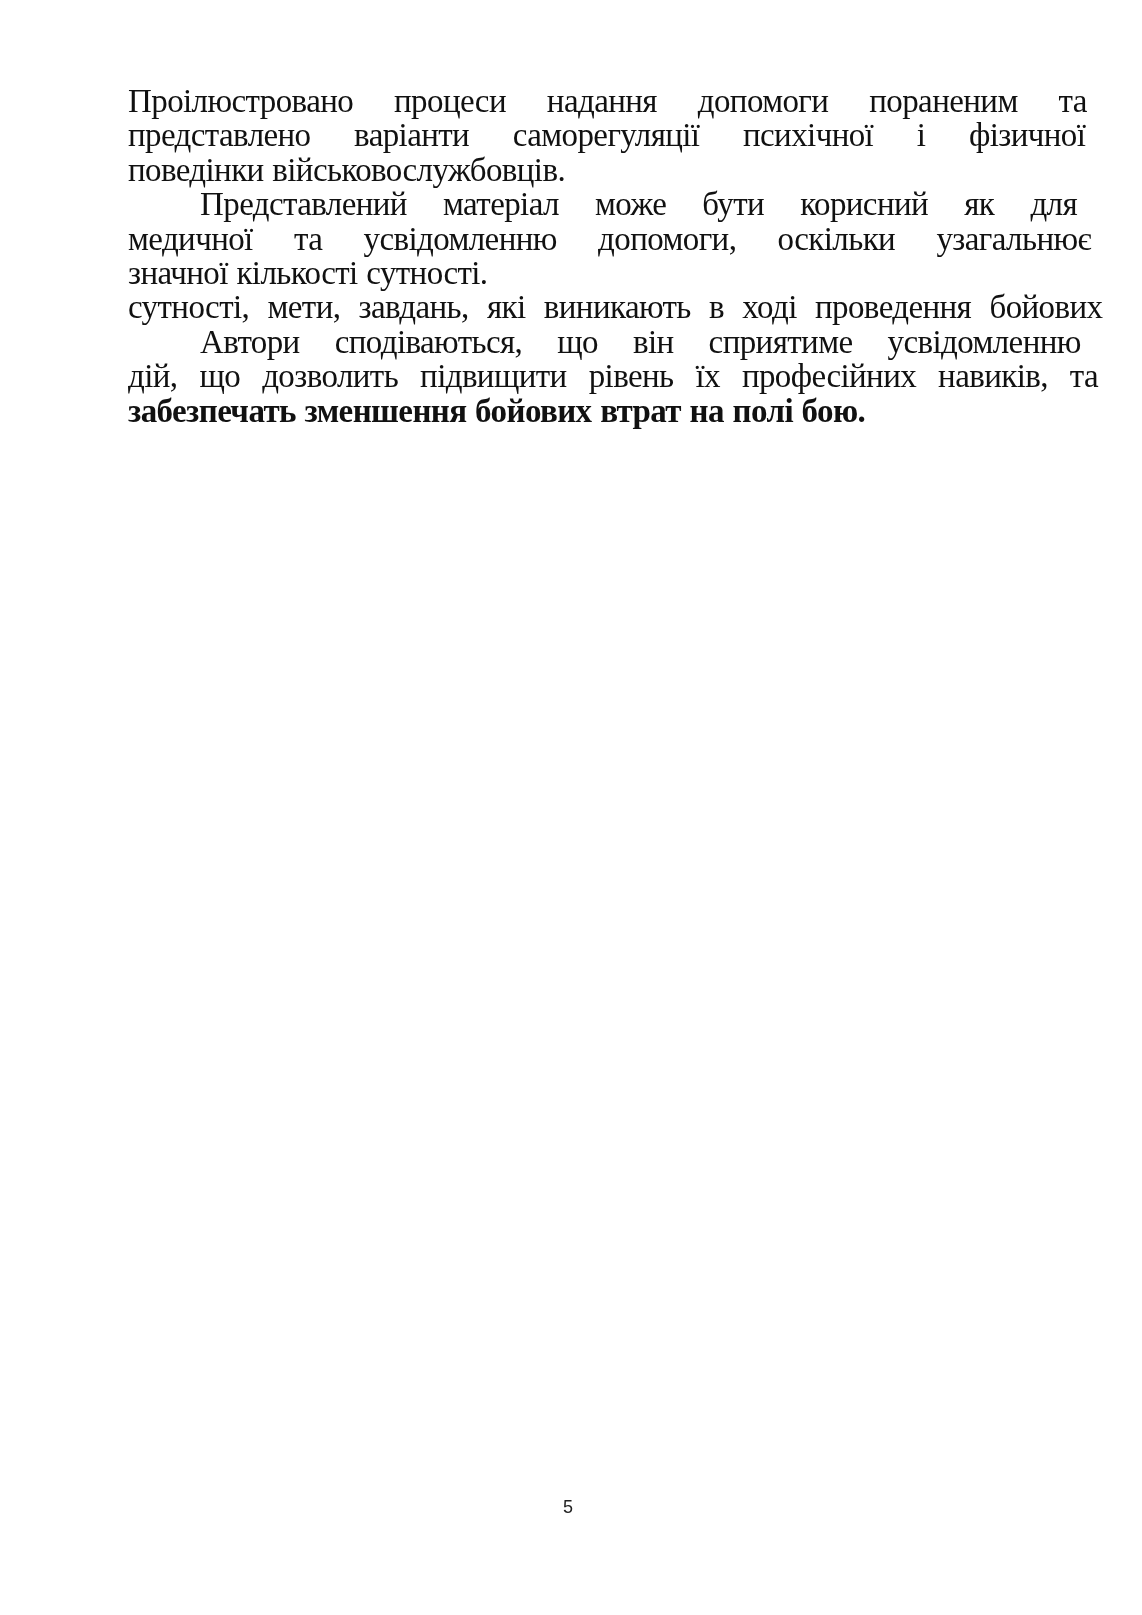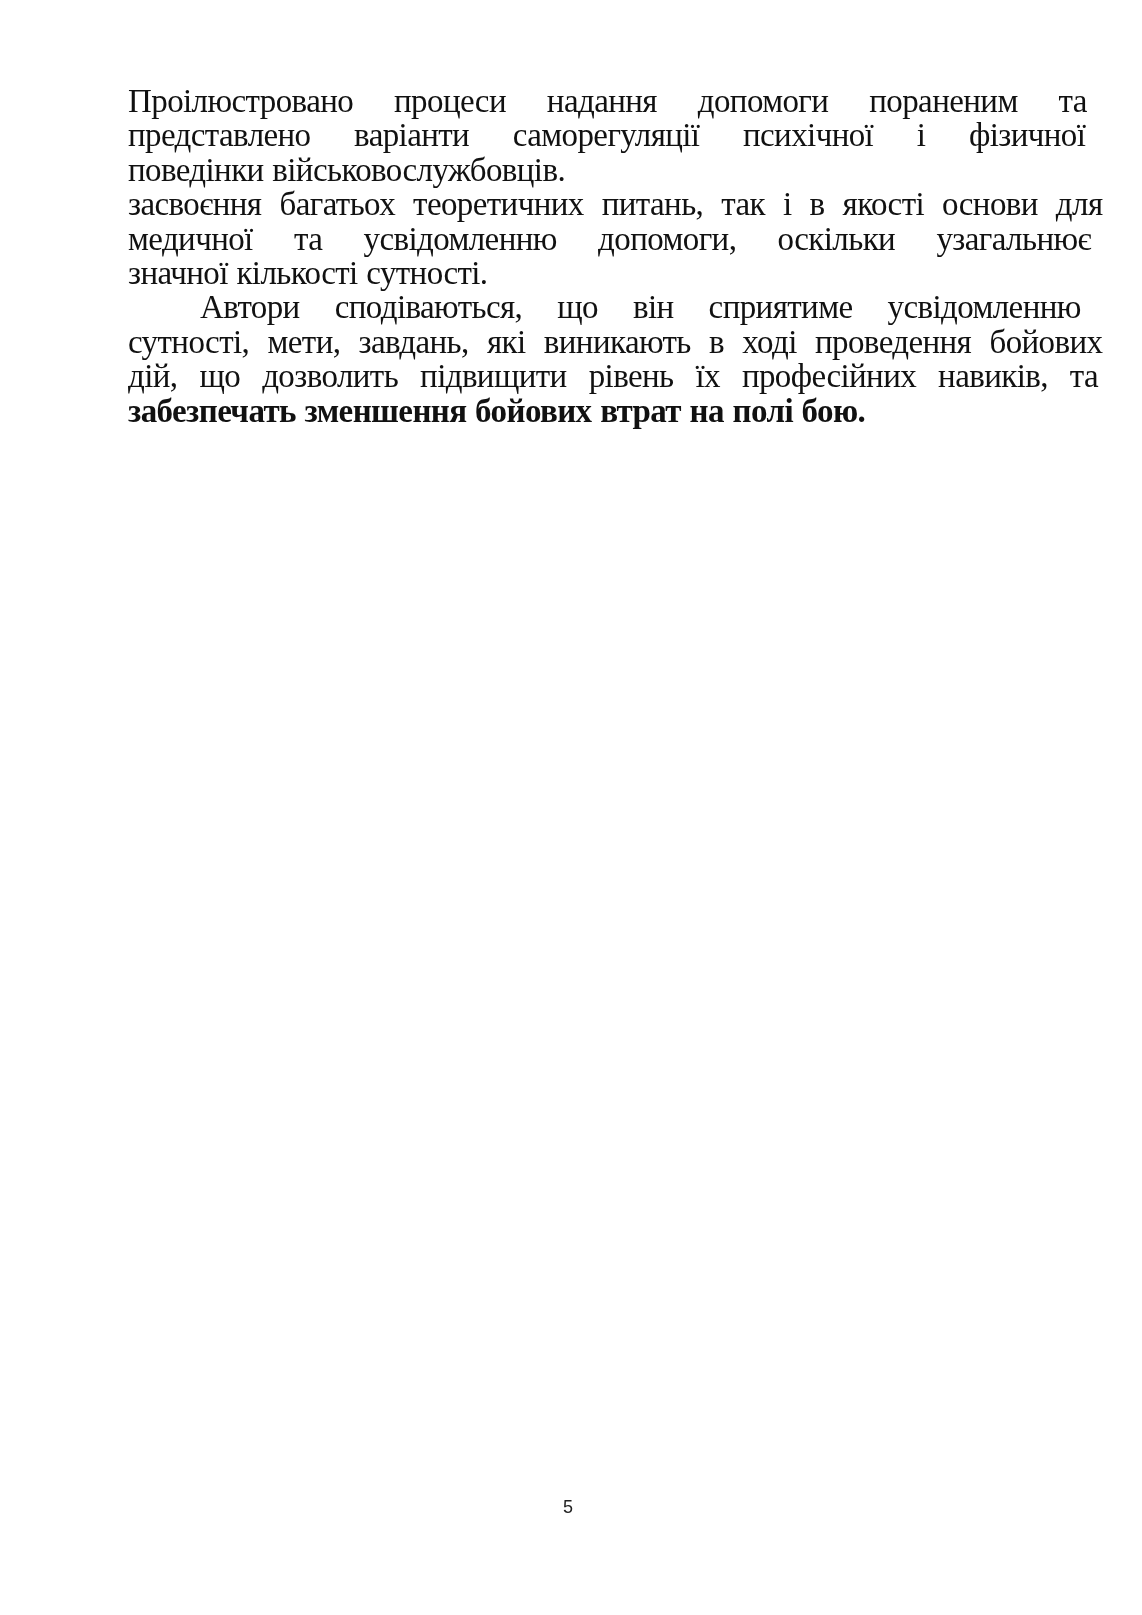--- a/index.html
+++ b/index.html
@@ -75,28 +75,28 @@
 <div class="page">
   <div class="text-block">
 
     <div class="para">
       <span class="line" style="white-space: nowrap; word-spacing: 33.2437px; text-align-last: left;">Проілюстровано процеси надання допомоги пораненим та</span>
       <span class="line" style="white-space: nowrap; word-spacing: 35.95px; text-align-last: left;">представлено варіанти саморегуляції психічної і фізичної</span>
       <span class="line last" style="white-space: nowrap;">поведінки військовослужбовців.</span>
     </div>
 
     <div class="para">
-      <span class="line" style="white-space: nowrap; word-spacing: 10.3594px; text-align-last: left;">засвоєння багатьох теоретичних питань, так і в якості основи для</span>
+      <span class="line indent-line" style="white-space: nowrap; word-spacing: 28.5156px; text-align-last: left;">Представлений матеріал може бути корисний як для</span>
       <span class="line" style="white-space: nowrap; word-spacing: 33.6187px; text-align-last: left;">медичної та усвідомленню допомоги, оскільки узагальнює</span>
       <span class="line last" style="white-space: nowrap;">значної кількості сутності.</span>
     </div>
 
     <div class="para">
+      <span class="line" style="white-space: nowrap; word-spacing: 10.627px; text-align-last: left;">сутності, мети, завдань, які виникають в ході проведення бойових</span>
       <span class="line indent-line" style="white-space: nowrap; word-spacing: 27.3687px; text-align-last: left;">Автори сподіваються, що він сприятиме усвідомленню</span>
-      <span class="line" style="white-space: nowrap; word-spacing: 10.627px; text-align-last: left;">сутності, мети, завдань, які виникають в ході проведення бойових</span>
       <span class="line" style="white-space: nowrap; word-spacing: 14.3301px; text-align-last: left;">дій, що дозволить підвищити рівень їх професійних навиків, та</span>
       <span class="line last" style="white-space: nowrap; font-weight: bold;">забезпечать зменшення бойових втрат на полі бою.</span>
     </div>
 
   </div>
 
   <div class="page-number">
     <span>5</span>
   </div>
 </div>

